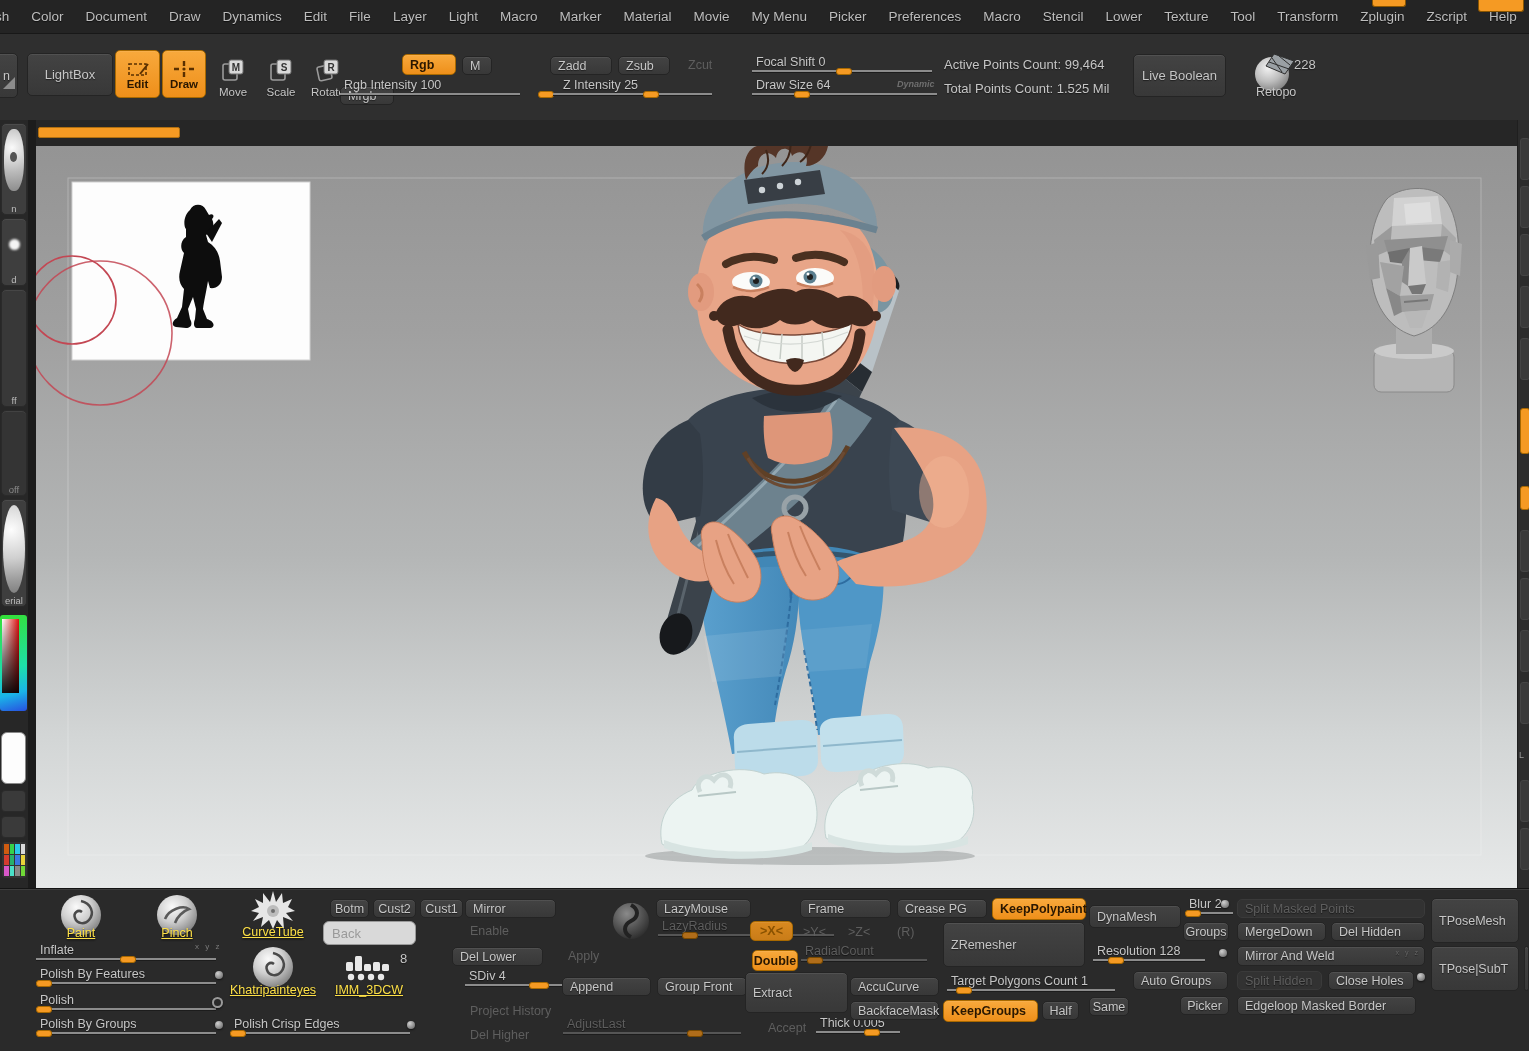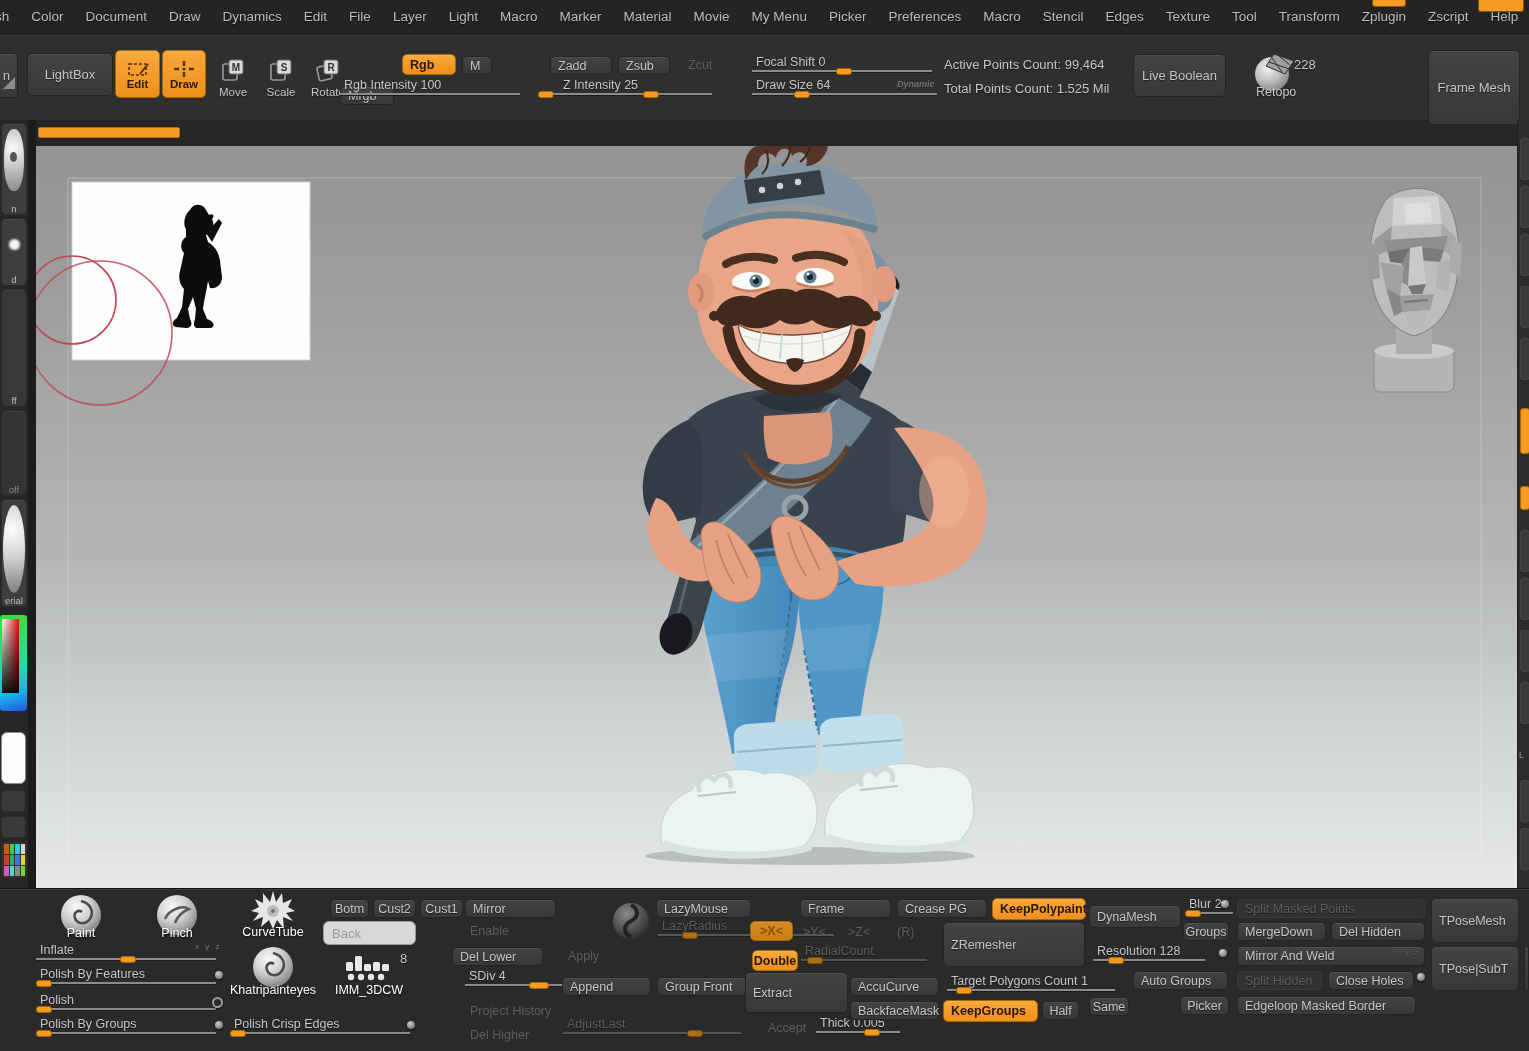--- a/index.html
+++ b/index.html
@@ -41,22 +41,22 @@
                   box-shadow:0 1px 0 #1c1c1c;}
   .slider .s-handle{position:absolute;bottom:0;width:16px;height:7px;background:#f59a23;
                     border:1px solid #a96900;border-radius:3px;box-sizing:border-box;}
   .slider.dim .s-lbl{color:#5e5e5e;}
   .slider.dim .s-line{background:#555;}
   .slider.dim .s-handle{background:#b06d1a;border-color:#7a4a00;}
   .dot{position:absolute;width:8px;height:8px;border-radius:50%;
        background:radial-gradient(circle at 35% 30%,#cfcfcf,#8a8a8a 60%,#555);
        box-shadow:0 1px 2px rgba(0,0,0,.6);}
   .dot.ring{background:none;border:2px solid #9a9a9a;width:7px;height:7px;}
-  .icon-lbl{position:absolute;color:#ffffff;font-size:12.5px;text-align:center;
-            text-shadow:0 1px 2px rgba(0,0,0,.8);white-space:nowrap;transform:translateX(-50%);}
+  .icon-lbl{position:absolute;color:#fde047;font-size:12.5px;text-align:center;
+            text-shadow:0 1px 2px rgba(0,0,0,.8);white-space:nowrap;transform:translateX(-50%);text-decoration:underline;}
   .back-field{position:absolute;background:#d9d9d9;border:1px solid #9a9a9a;border-radius:6px;
               color:#9a9a9a;font-size:13px;display:flex;align-items:center;padding:0 8px;box-sizing:border-box;}
   
   .lefttray{position:absolute;left:0;top:120px;width:28px;height:768px;background:#272727;}
   .traydivider{position:absolute;left:28px;top:120px;width:8px;height:768px;background:#1c1c1c;}
   .thumb{position:absolute;left:1px;width:26px;background:#3e3e3e;border:1px solid #2a2a2a;
          border-radius:5px;box-shadow:inset 0 1px 0 rgba(255,255,255,.07);box-sizing:border-box;}
   .thumb .lbl{position:absolute;bottom:0px;width:100%;text-align:center;font-size:9.5px;color:#bcbcbc;}
   
   .canvas{position:absolute;left:36px;top:146px;width:1481px;height:742px;
@@ -88,21 +88,21 @@
         <span class="menu-item">Light</span>
         <span class="menu-item">Macro</span>
         <span class="menu-item">Marker</span>
         <span class="menu-item">Material</span>
         <span class="menu-item">Movie</span>
         <span class="menu-item">My Menu</span>
         <span class="menu-item">Picker</span>
         <span class="menu-item">Preferences</span>
         <span class="menu-item">Macro</span>
         <span class="menu-item">Stencil</span>
-        <span class="menu-item">Edges</span>
+        <span class="menu-item">Lower</span>
         <span class="menu-item">Texture</span>
         <span class="menu-item">Tool</span>
         <span class="menu-item">Transform</span>
         <span class="menu-item">Zplugin</span>
         <span class="menu-item">Zscript</span>
         <span class="menu-item">Help</span>
       </div>
   </div>
   <div class="top-frag" style="left:1372px;top:0;width:32px;height:6px;"></div>
   <div class="top-frag" style="left:1478px;top:0;width:44px;height:11px;"></div>
@@ -221,23 +221,20 @@
       <circle cx="24" cy="24" r="17" fill="url(#gRet)"></circle>
       <g stroke="#2e2e2e" stroke-width="1" fill="#9aa0a4">
         <polygon points="26,4 46,11 37,24 18,16"></polygon>
         <path d="M21,12 L41,19 M24,8 L34,22 M31,6 L42,15" fill="none"></path>
       </g>
     </svg>
     <div class="txt" style="left:46px;top:7px;">228</div>
     <div class="txt" style="left:8px;top:35px;font-size:12.5px;">Retopo</div>
   </div>
 
-  <div class="btn center" style="left:1428px;top:50px;width:92px;height:75px;font-size:13px;">
-    <span>Frame Mesh</span>
-  </div>
 
   <div class="lefttray"></div>
   <div class="traydivider"></div>
 
   <div class="thumb" style="top:123px;height:92px;">
     <div class="abs" style="left:2px;top:5px;width:20px;height:62px;border-radius:45%;background:radial-gradient(circle at 40% 30%,#fafafa,#b9b9b9 55%,#8a8a8a);"></div>
     <div class="abs" style="left:8px;top:28px;width:7px;height:10px;border-radius:50%;background:#555;"></div>
     <div class="lbl">n</div>
   </div>
   <div class="thumb" style="top:218px;height:68px;">

